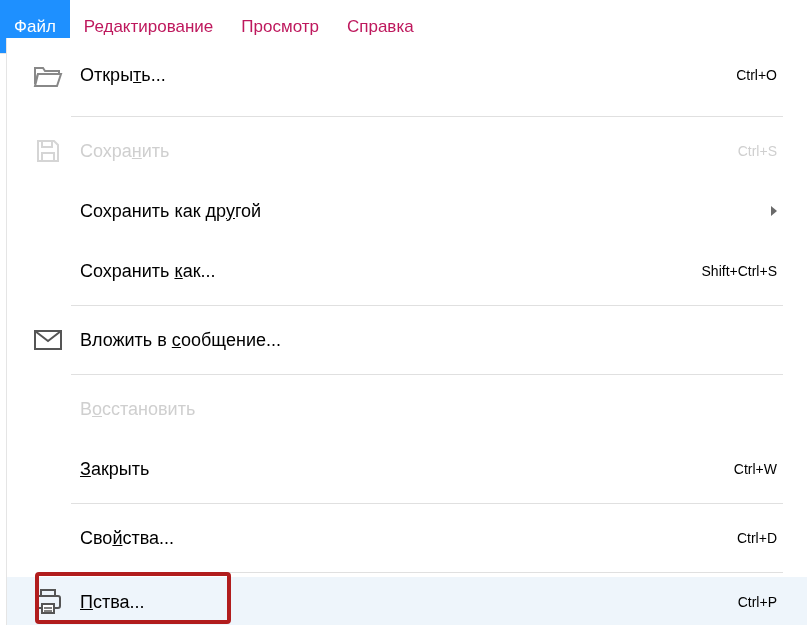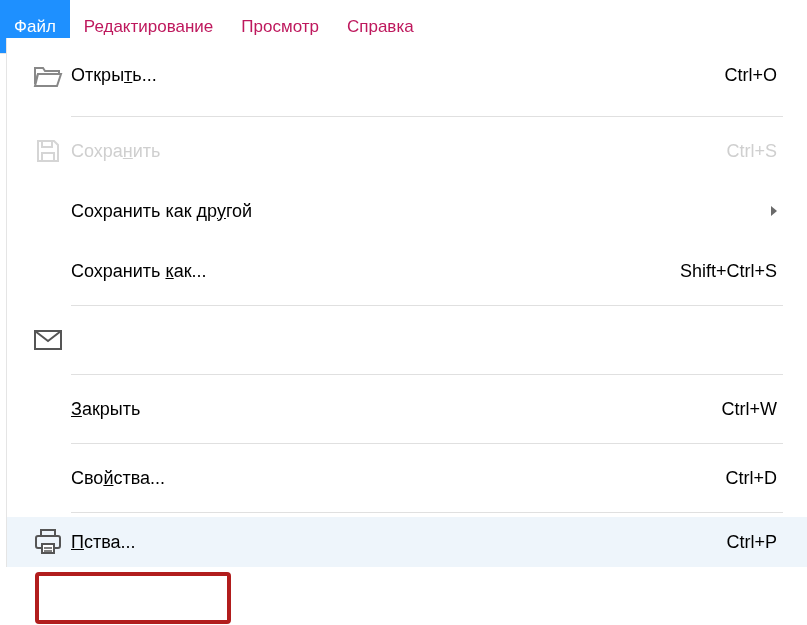--- a/index.html
+++ b/index.html
@@ -47,23 +47,24 @@
     .menu-item .icon-slot {
       width: 46px;
       display: flex;
       align-items: center;
       justify-content: center;
       flex-shrink: 0;
     }
     .menu-item .label {
       flex: 1;
       font-size: 18px;
+      margin-left: 9px;
     }
     .menu-item .shortcut {
-      font-size: 18px;
+      font-size: 14px;
       color: #000;
     }
     .menu-item.disabled .label,
     .menu-item.disabled .shortcut {
       color: #cfcfcf;
     }
     .menu-item.disabled svg { opacity: 0.35; }
     .menu-sep {
       height: 1px;
       background: #e0e0e0;
@@ -136,24 +137,29 @@
 
   <div class="menu-sep"></div>
 
   <div class="menu-item">
     <span class="icon-slot">
       <svg width="28" height="20" viewBox="0 0 28 20">
           <rect x="1" y="1" width="26" height="18" fill="none" stroke="#555" stroke-width="2"></rect>
           <path d="M1 1l13 10L27 1" fill="none" stroke="#555" stroke-width="2"></path>
         </svg>
     </span>
+    <span class="label"><span>Вложить в </span><span class="mn">с</span><span>ообщение...</span></span>
   </div>
 
   <div class="menu-sep"></div>
 
+  <div class="menu-item disabled">
+    <span class="icon-slot"></span>
+    <span class="label"><span>В</span><span class="mn">о</span><span>сстановить</span></span>
+  </div>
 
   <div class="menu-item">
     <span class="icon-slot"></span>
     <span class="label"><span></span><span class="mn">З</span><span>акрыть</span></span>
     <span class="shortcut">Ctrl+W</span>
   </div>
 
   <div class="menu-sep"></div>
 
   <div class="menu-item">

